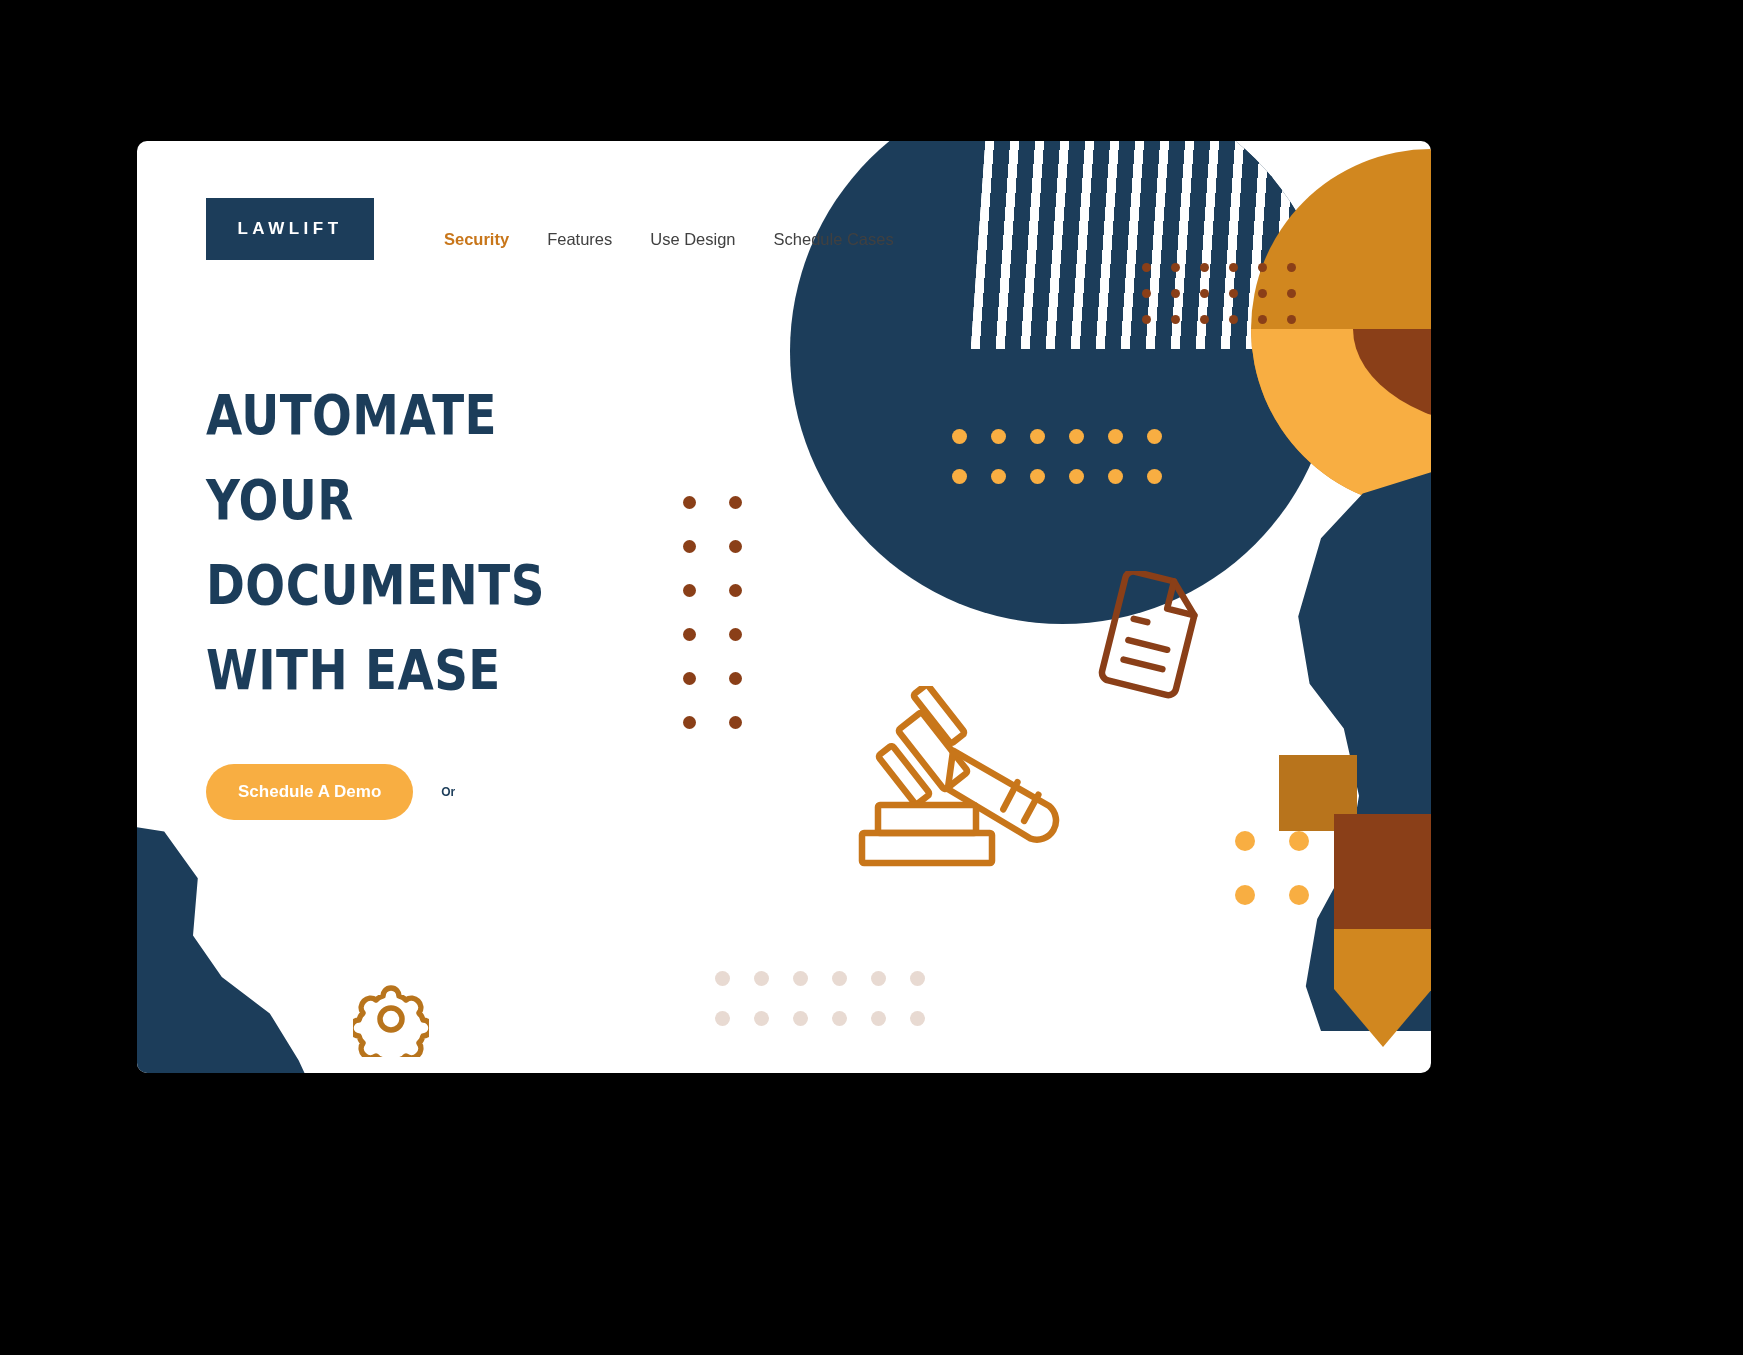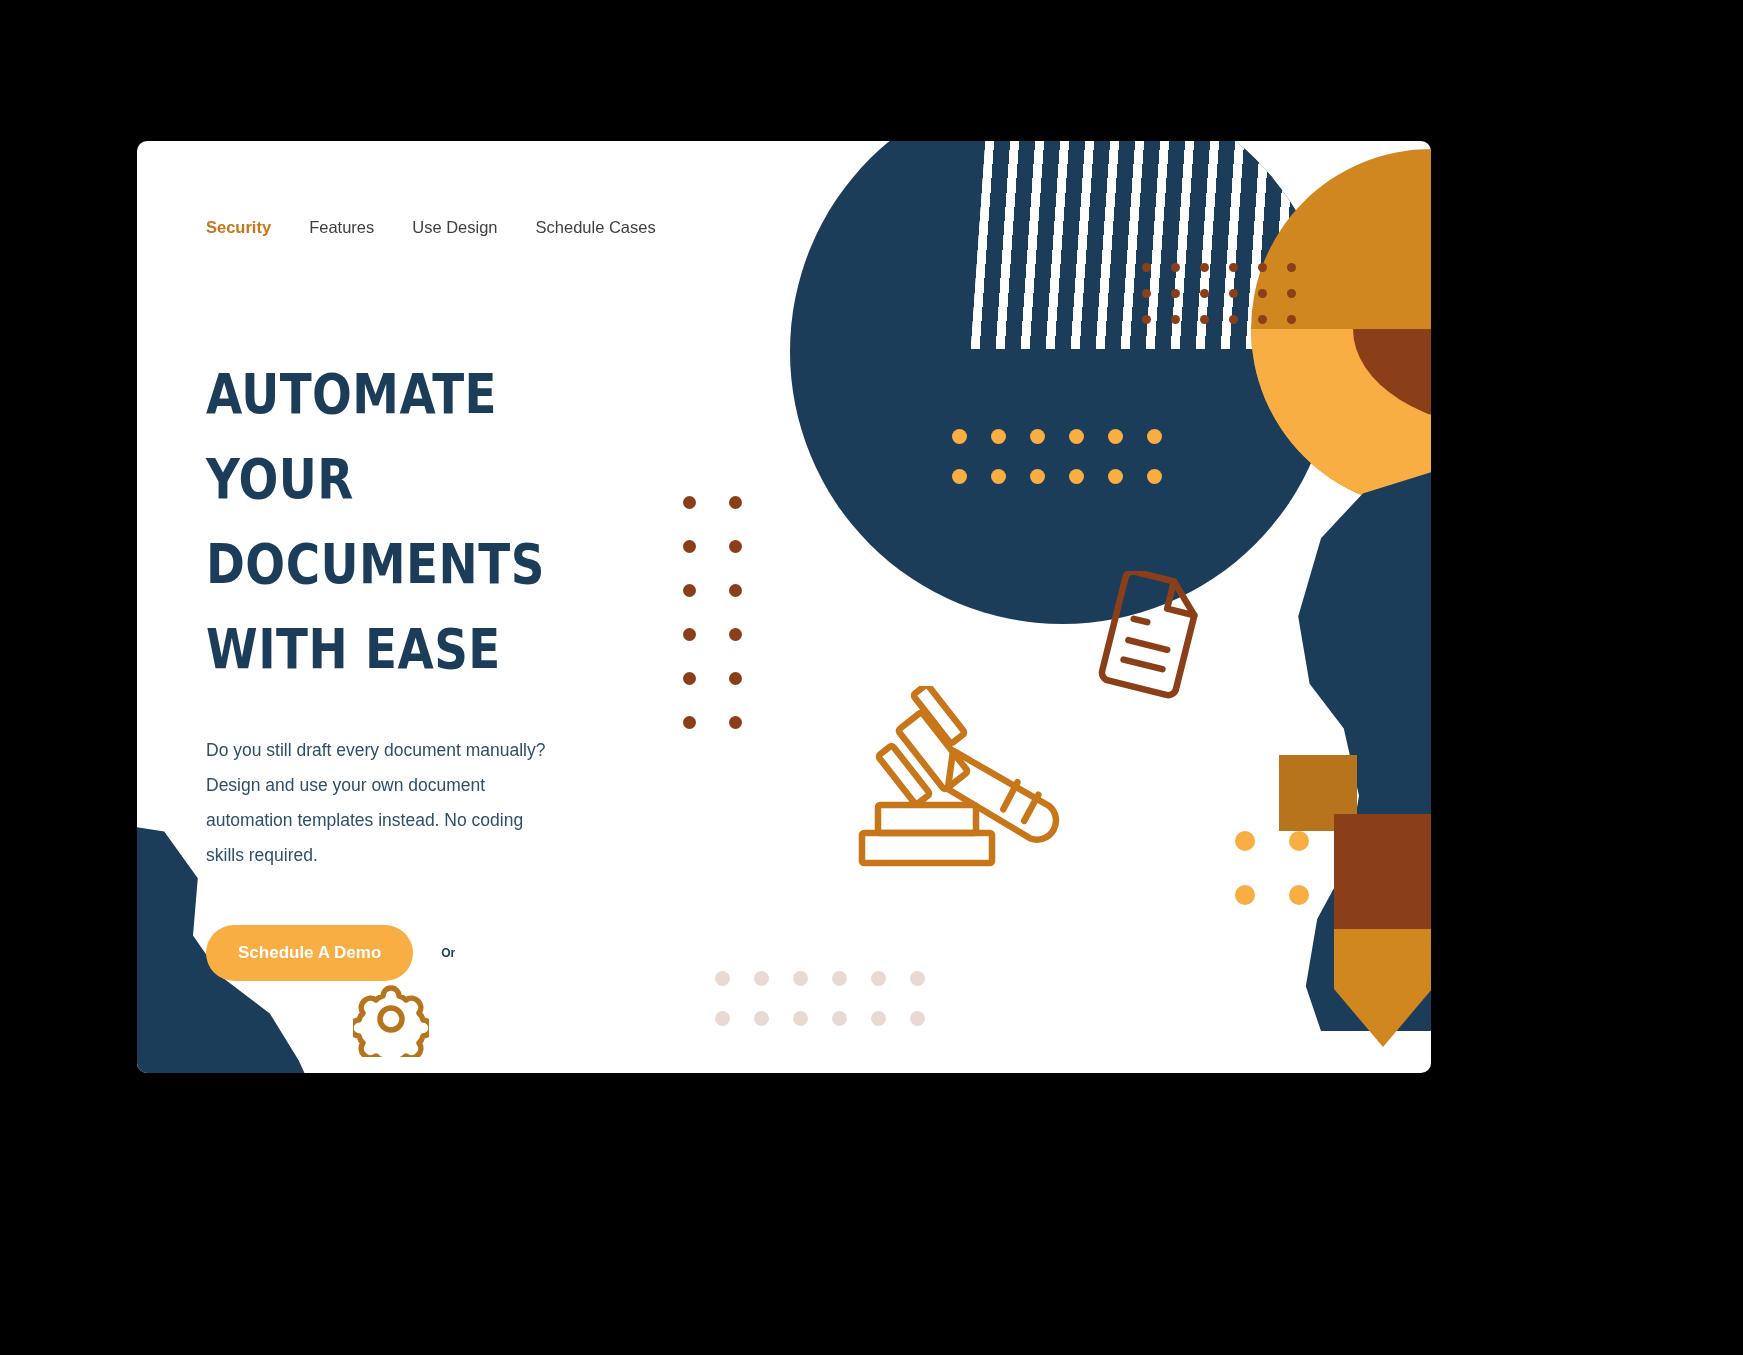--- a/index.html
+++ b/index.html
@@ -173,21 +173,21 @@
   #nav { display: flex; align-items: center; gap: 38px; margin-top: 20px; }
   .nav-item {
     font-size: 16.5px;
     color: #404040;
     white-space: nowrap;
     cursor: pointer;
   }
   .nav-item.active { color: #c8761a; font-weight: 700; }
 
   
-  #hero { position: absolute; left: 69px; top: 210px; width: 470px; }
+  #hero { position: absolute; left: 69px; top: 231px; width: 470px; }
   #headline {
     color: #1c3d5a;
     font-family: "DejaVu Sans Condensed", "Liberation Sans Narrow", "Liberation Sans", sans-serif;
     font-size: 56px;
     font-weight: 700;
     line-height: 1.52;
     letter-spacing: 0.5px;
     text-transform: uppercase;
     transform: scaleX(0.93);
     transform-origin: left center;
@@ -349,35 +349,37 @@
                  c-3 -3 -4 -8 -1 -12 c-3 -4 -2 -1 -4 -7 c-4 0 -8 -3 -8 -8
                  c0 -5 4 -8 8 -8 c2 -6 1 -3 4 -7 c-3 -4 -2 -9 1 -12
                  c3 -3 8 -4 12 -1 c4 -3 1 -2 7 -4 c0 -4 3 -8 8 -8 Z"></path>
         <circle cx="38" cy="38" r="11"></circle>
       </g>
     </svg>
 
     <div id="content">
 
       <div id="header">
+        <div id="logo">
+          <span id="logo-text">LAWLIFT</span>
+        </div>
         <nav id="nav">
           <span class="nav-item active">Security</span>
           <span class="nav-item">Features</span>
           <span class="nav-item">Use Design</span>
           <span class="nav-item">Schedule Cases</span>
         </nav>
       </div>
 
       <div id="hero">
         <h1 id="headline">
           <span>AUTOMATE YOUR</span><br>
           <span>DOCUMENTS</span><br>
           <span>WITH EASE</span>
         </h1>
-        <p id="subtext">Do you still draft every document manually? Design and use your own document automation templates instead. No coding skills required.</p>
         <div id="cta-row">
           <button class="btn" id="btn-demo">Schedule A Demo</button>
           <span id="or-label">Or</span>
         </div>
       </div>
 
     </div>
   </div>
 </div>
 

